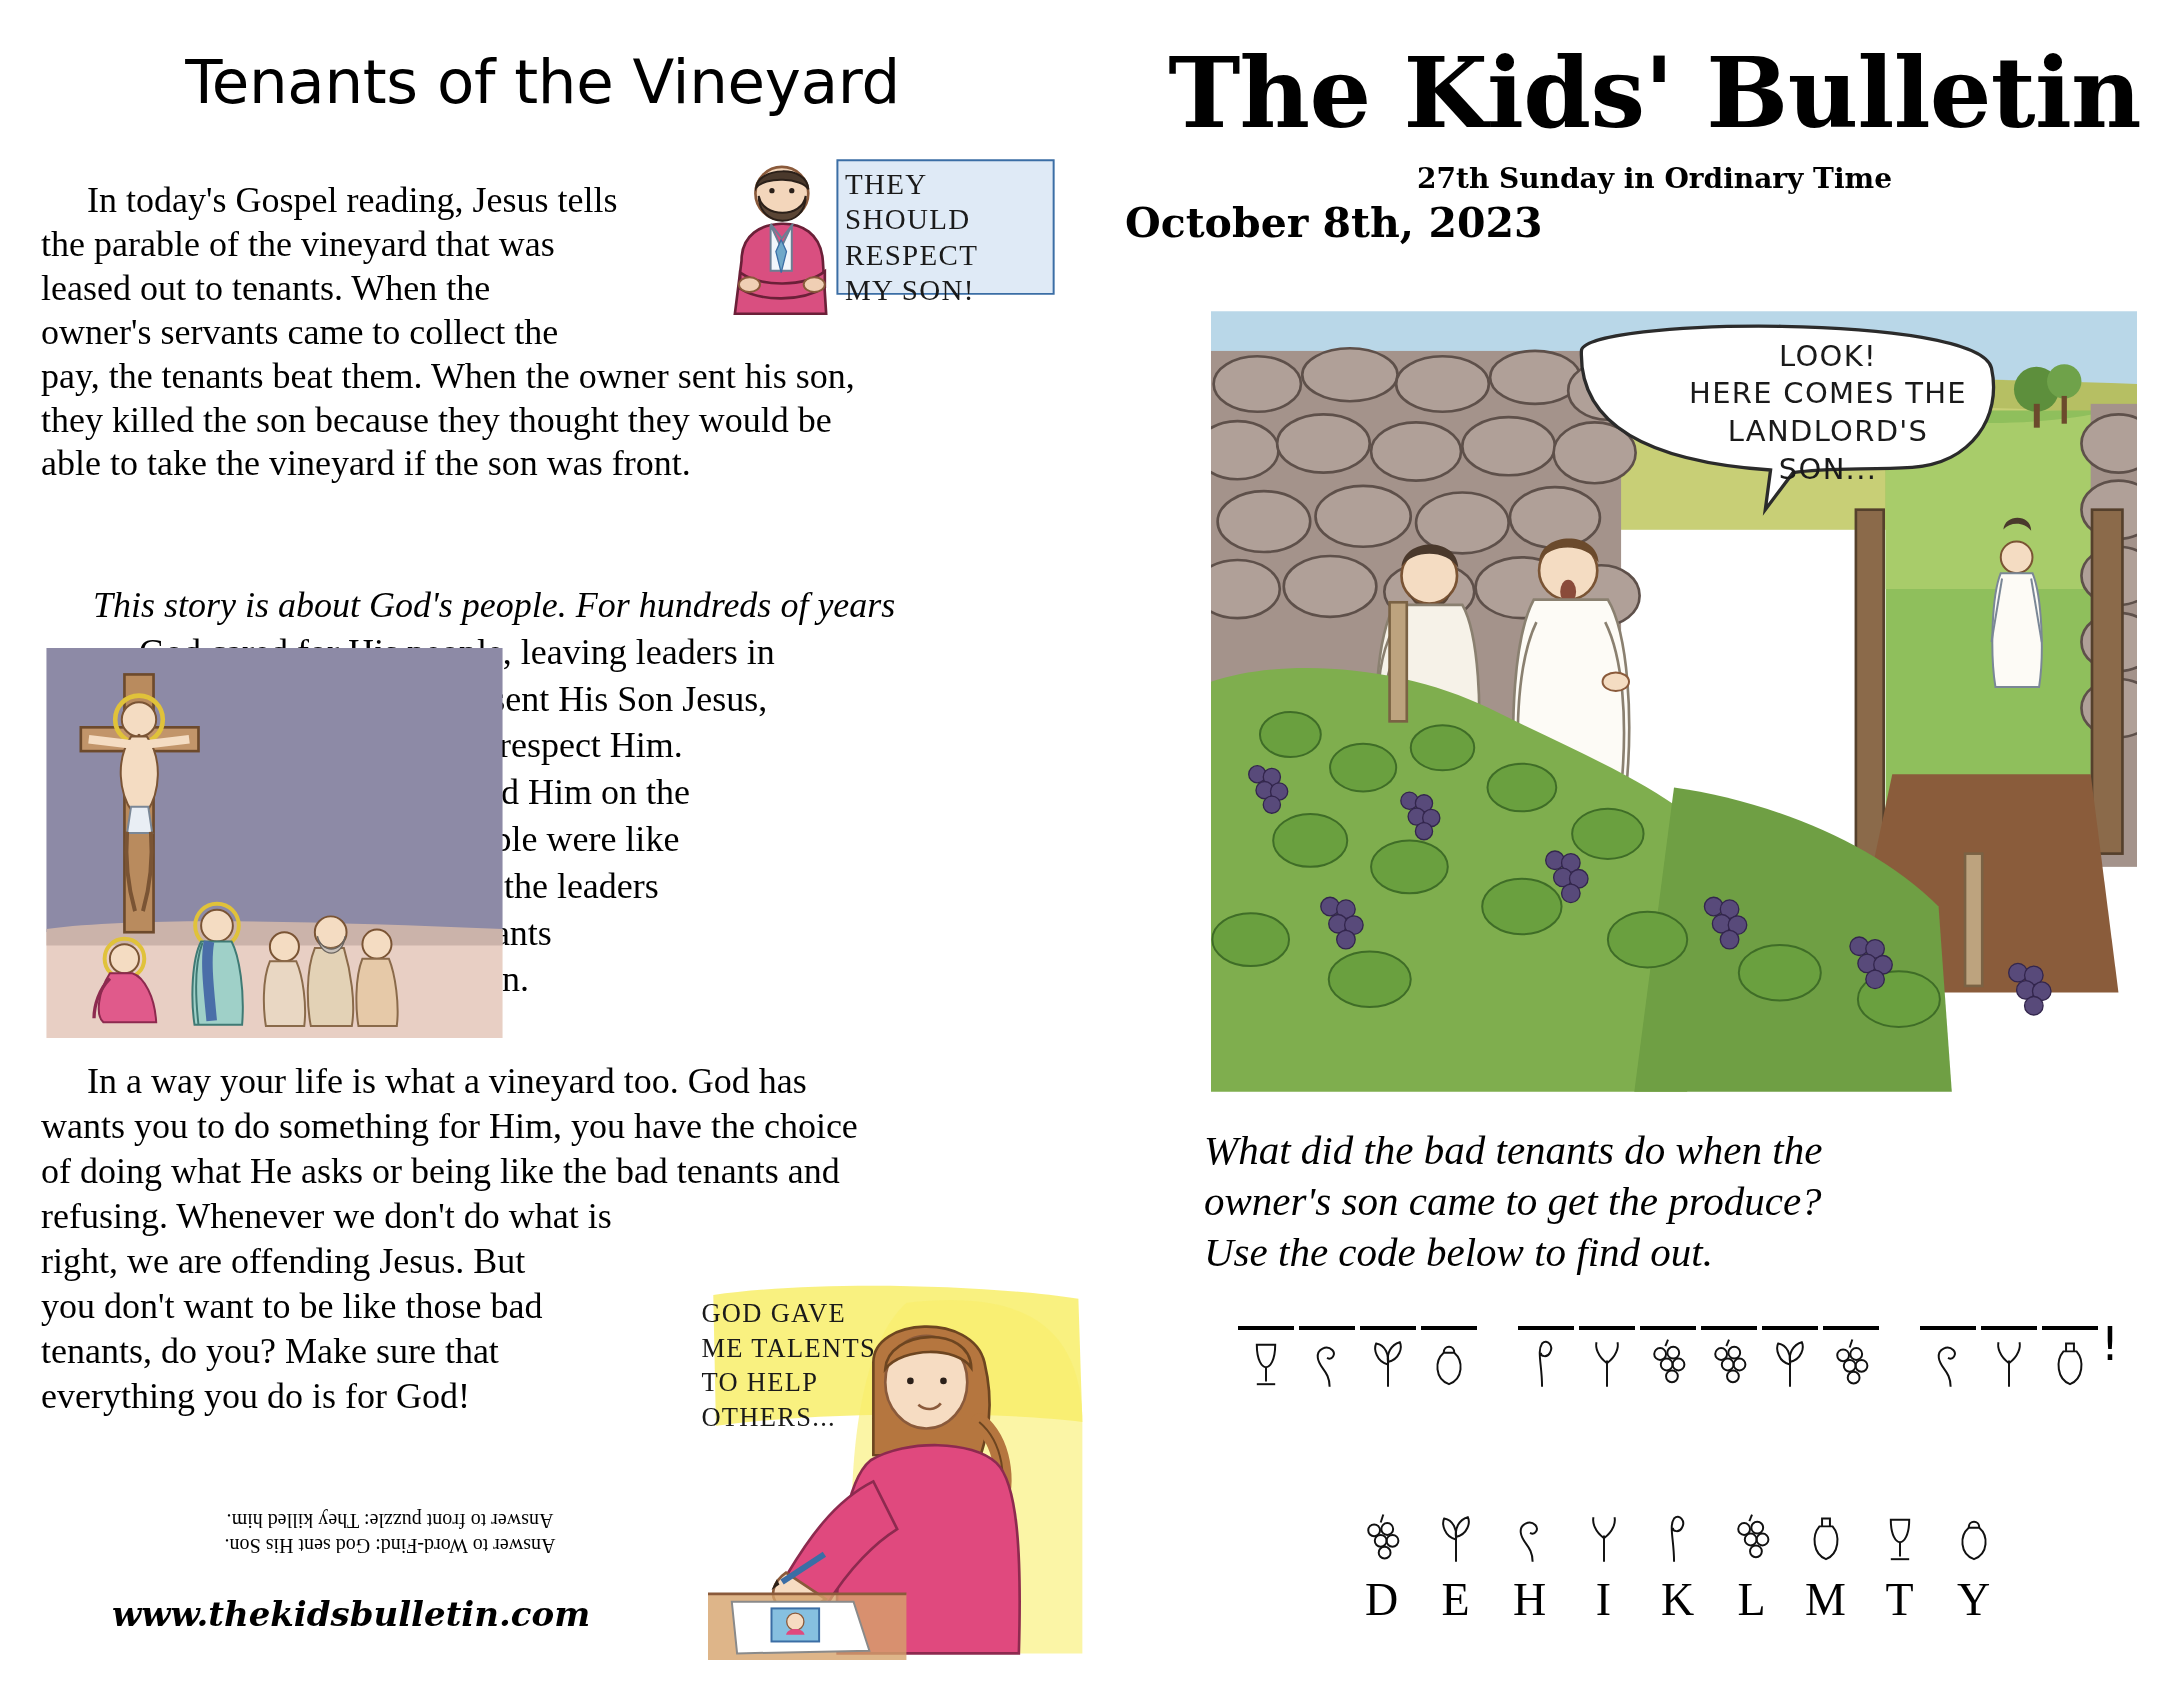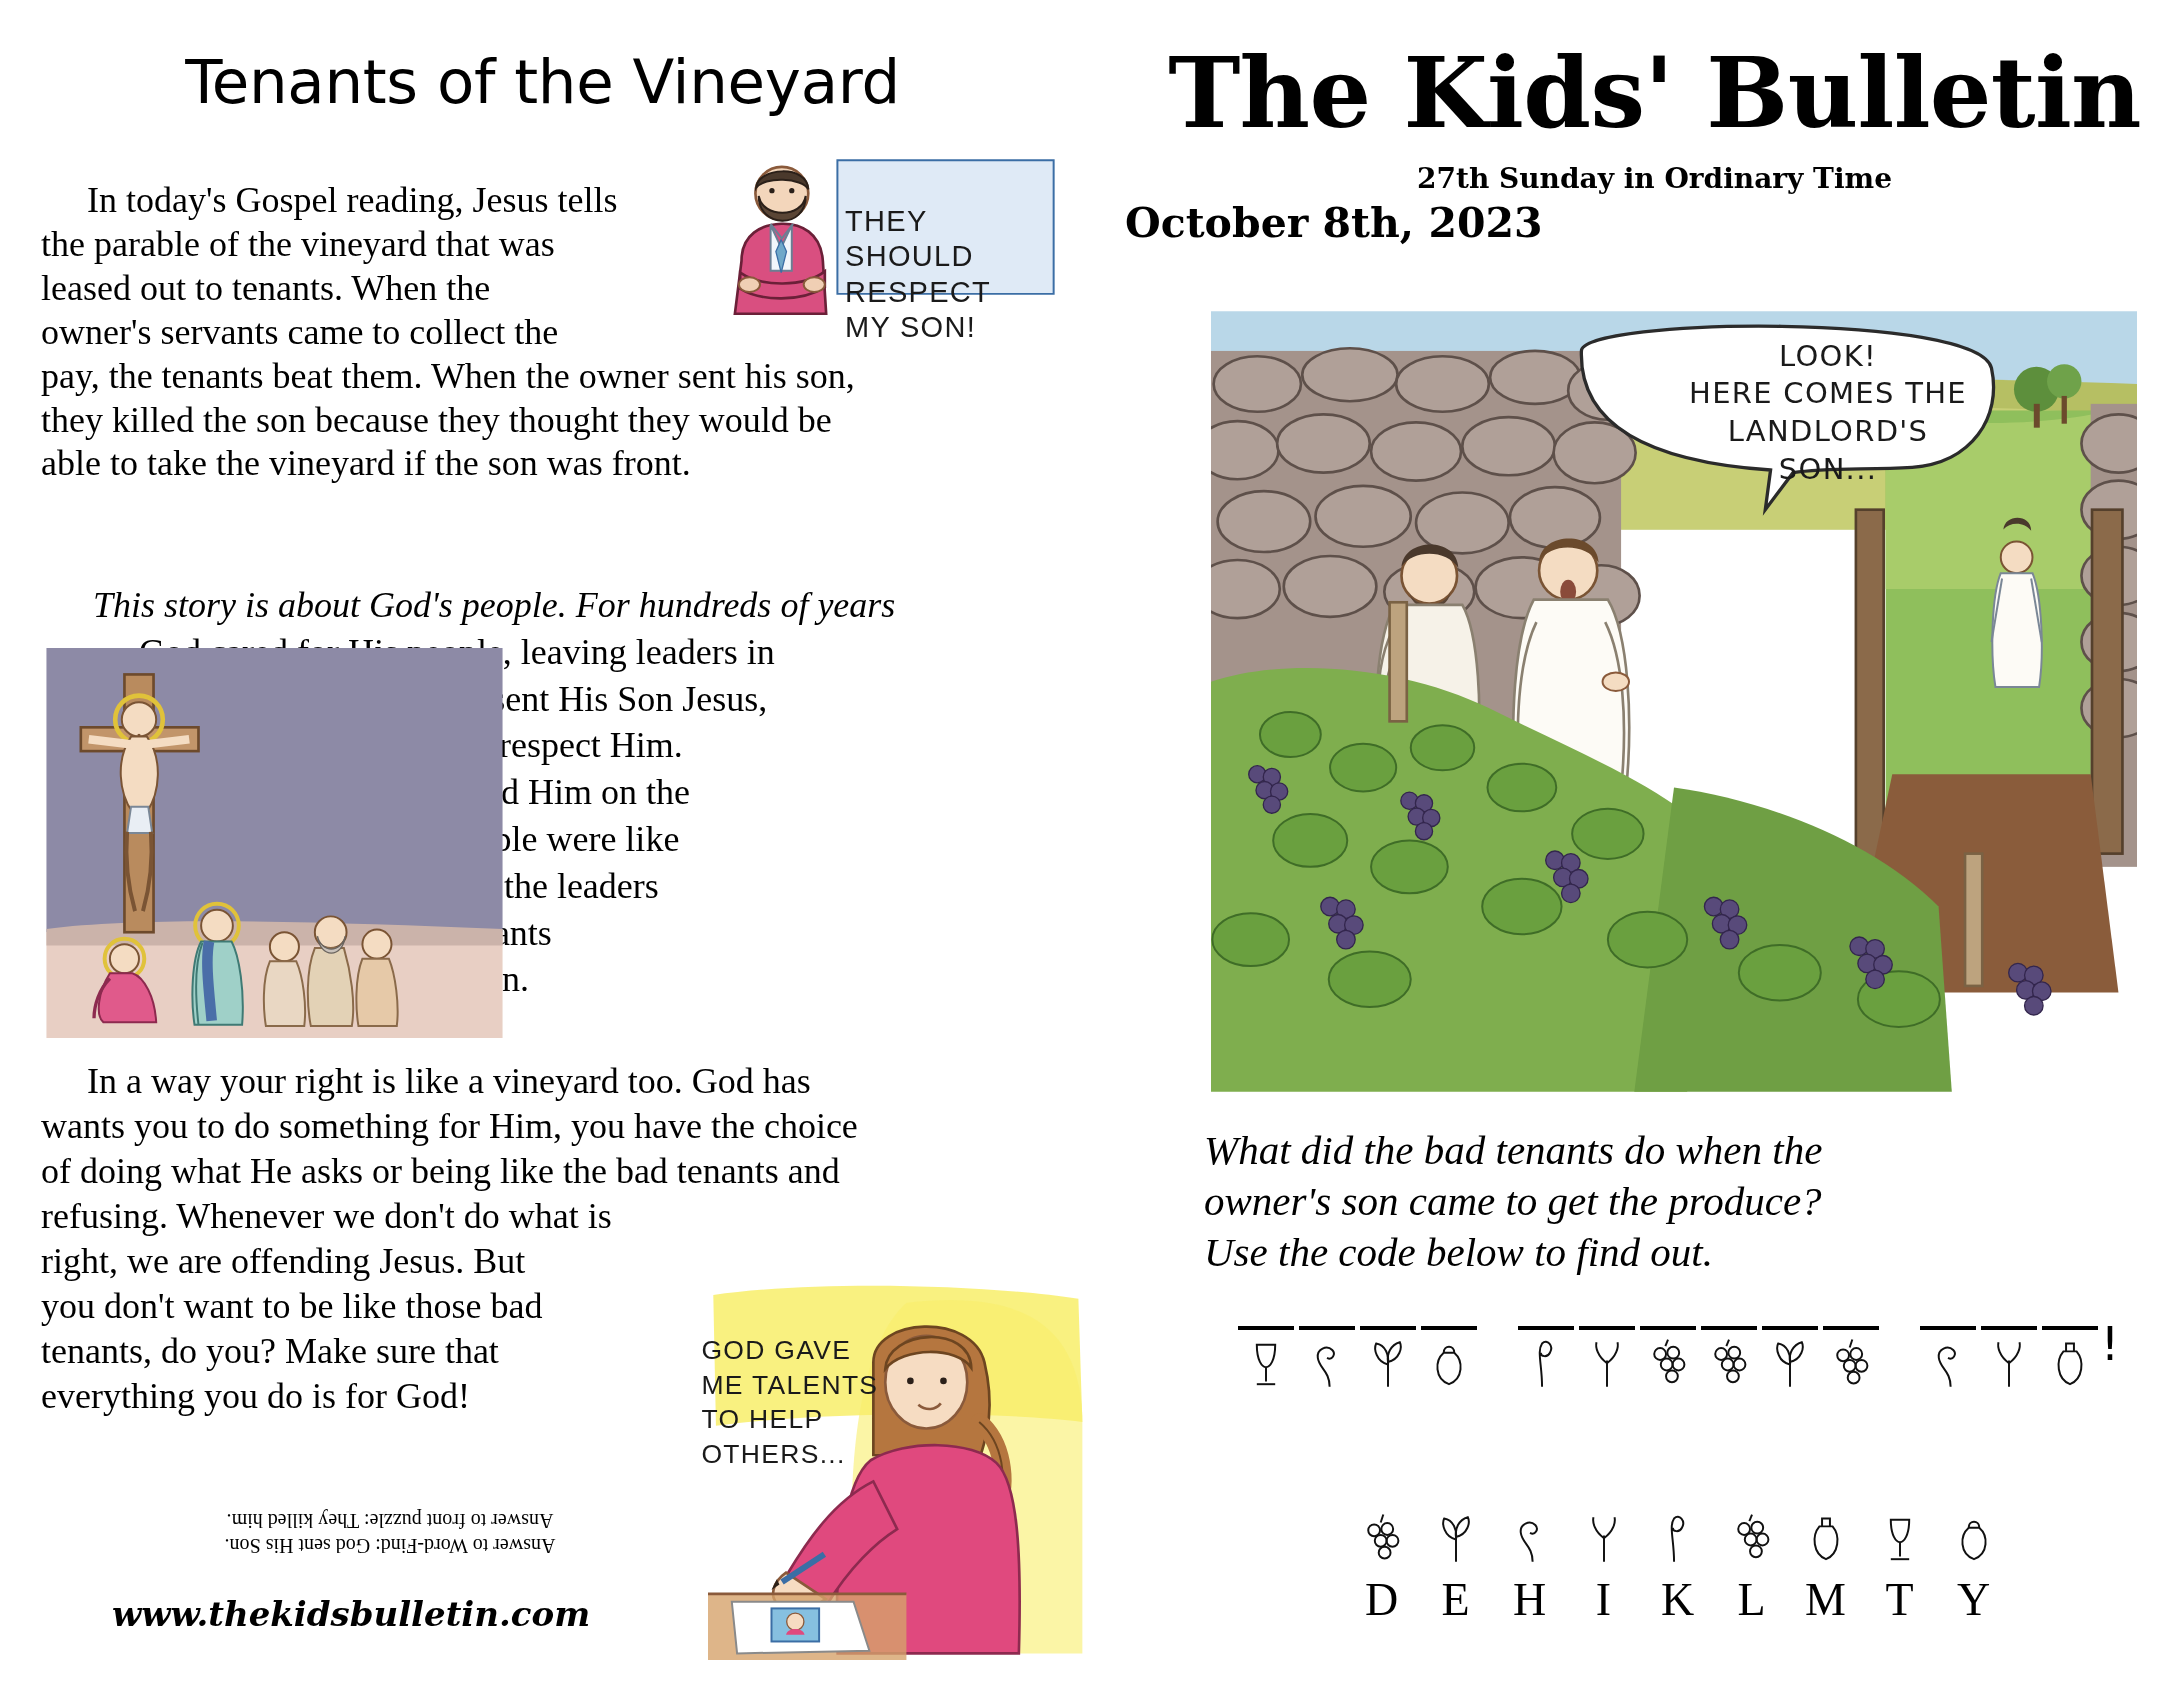--- a/index.html
+++ b/index.html
@@ -83,26 +83,25 @@
     font-size: 34px;
   }
 
   
   .ill-preacher {
     position: absolute;
     left: 715px; top: 155px;
     width: 344px; height: 205px;
   }
   .speech-hand {
-    font-family: Liberation Sans, sans-serif;
+    font-family: Liberation Serif, serif;
     font-size: 29px;
     letter-spacing: 1.3px;
     line-height: 1.22;
     color: #1a1a1a;
-    margin-top: 37px;
   }
 
   
   .ill-cross {
     position: absolute;
     left: 46px; top: 648px;
     width: 457px; height: 390px;
   }
 
   
@@ -334,21 +333,21 @@
           <circle cx="430" cy="430" r="24" fill="#f4dcc2" stroke="#7a5434" stroke-width="3"></circle>
           <path d="M406 454 C392 488 394 542 400 572 L462 572 C468 536 460 488 450 454 Z" fill="#e3d2b6" stroke="#8a6a4a" stroke-width="3"></path>
           <path d="M410 436 C414 470 448 470 452 436 C446 462 416 462 410 436 Z" fill="#c9c2bb" stroke="#6a645e" stroke-width="2"></path>
           <circle cx="500" cy="448" r="22" fill="#f4dcc2" stroke="#7a5434" stroke-width="3"></circle>
           <path d="M478 470 C466 500 468 548 472 572 L530 572 C534 540 528 494 518 470 Z" fill="#e6c9a8" stroke="#8a6a4a" stroke-width="3"></path>
         </g>
       </svg>
     </div>
 
     <div id="para3">
-      <span class="line" style="margin-left:46px;">In a way your right is like a vineyard too.  God has</span>
+      <span class="line" style="margin-left:46px;">In a way your life is what a vineyard too.  God has</span>
       <span class="line">wants you to do something for Him, you have the choice</span>
       <span class="line">of doing what He asks or being like the bad tenants and</span>
       <span class="line">refusing.  Whenever we don't do what is</span>
       <span class="line">right, we are offending Jesus.  But</span>
       <span class="line">you don't want to be like those bad</span>
       <span class="line">tenants, do you?  Make sure that</span>
       <span class="line">everything you do is for God!</span>
     </div>
 
     <div class="ill-girl">

